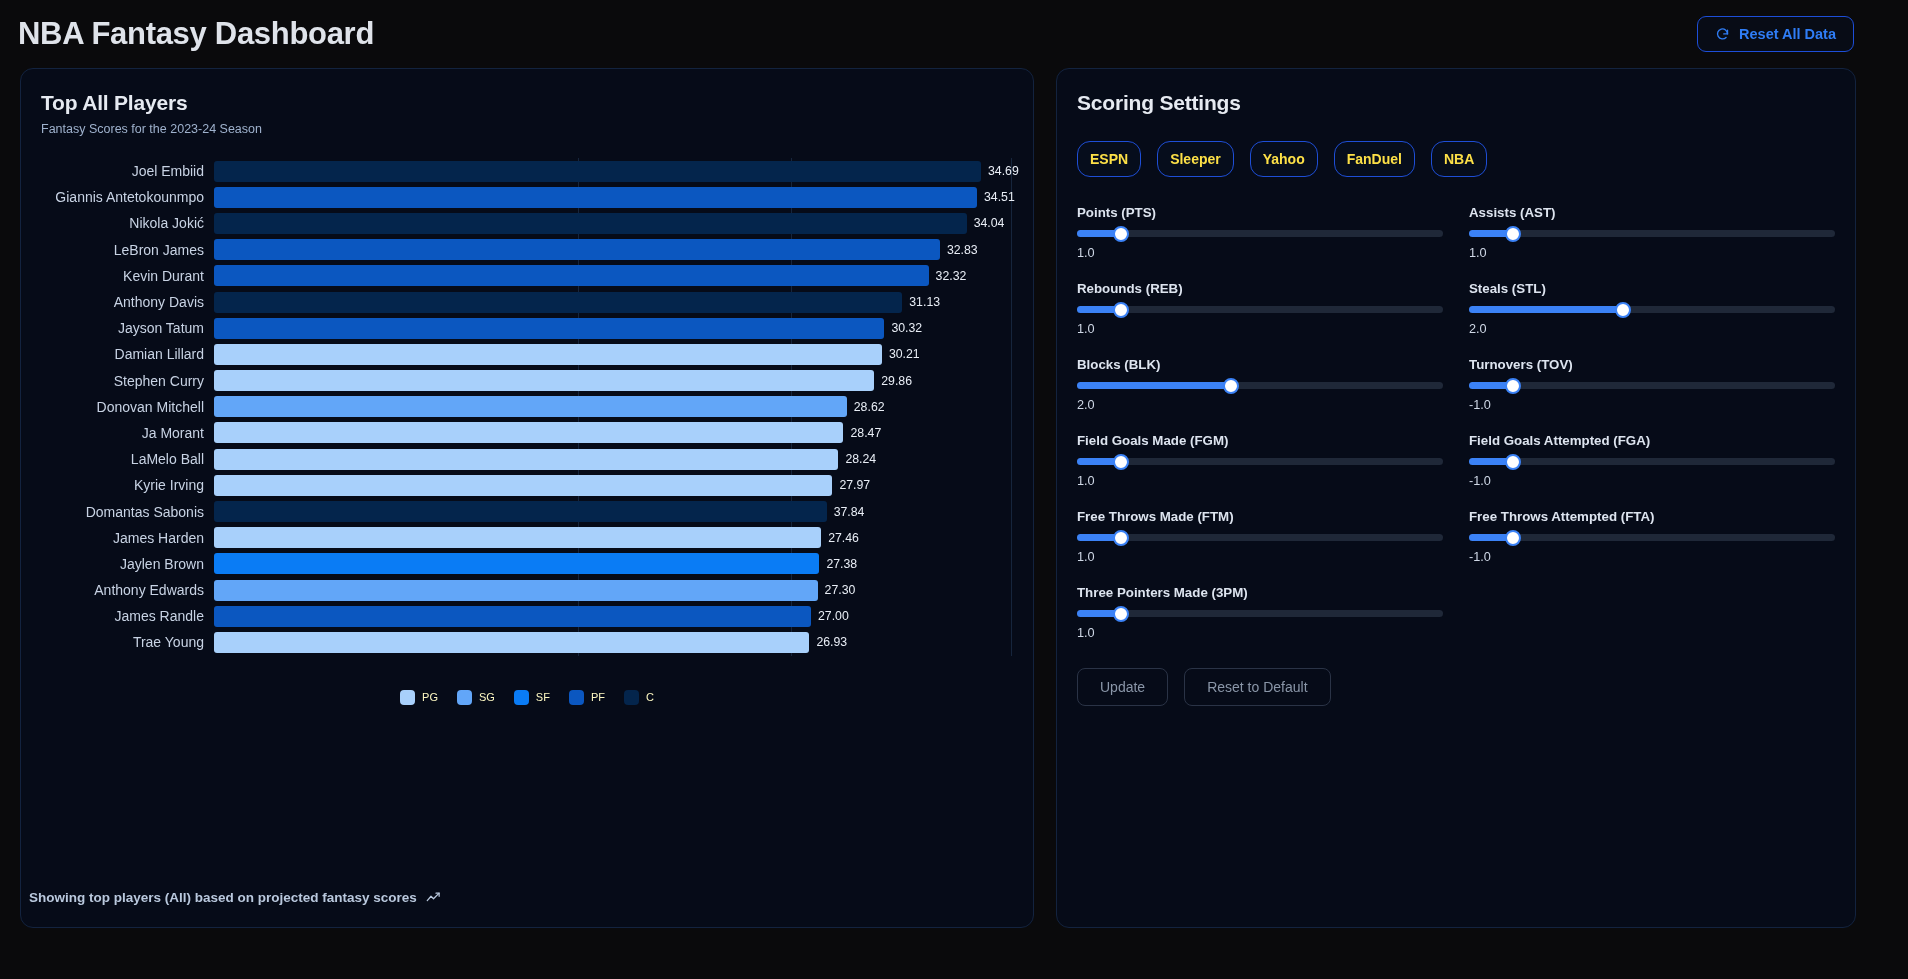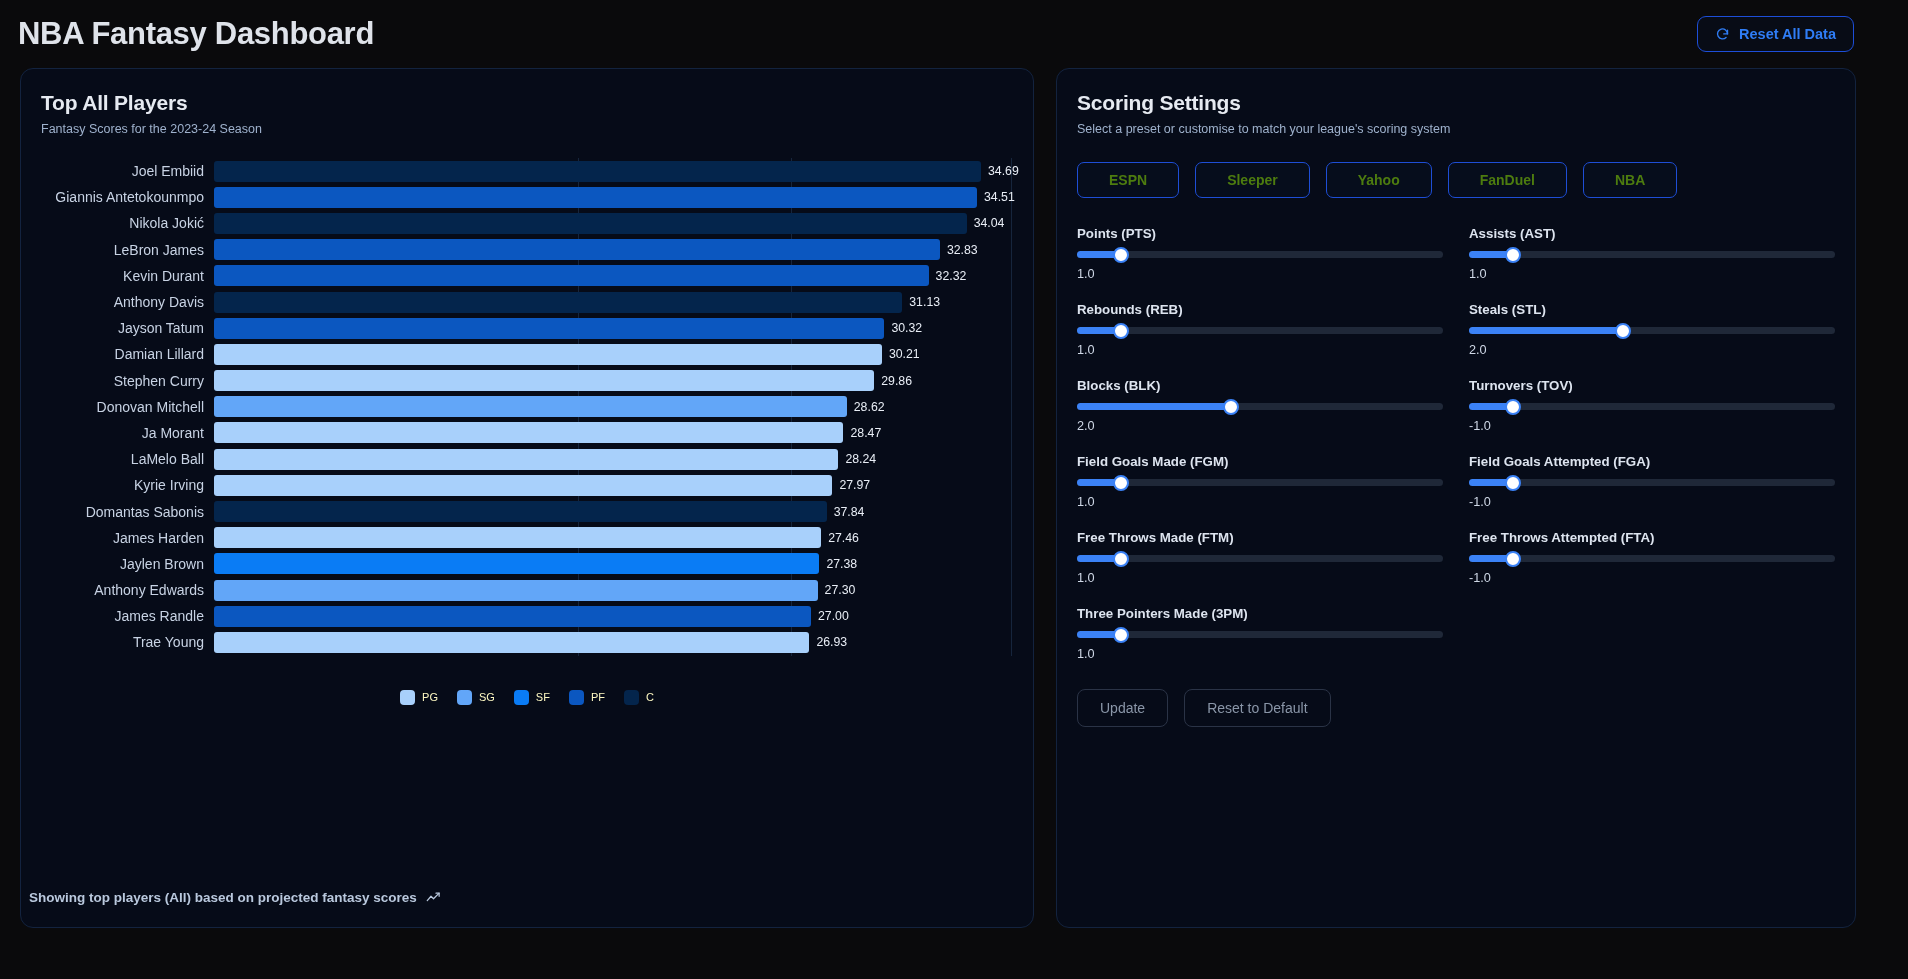--- a/index.html
+++ b/index.html
@@ -89,25 +89,25 @@
     position: absolute; left: 8px; bottom: 22px;
     display: flex; align-items: center; gap: 9px;
     font-size: 13.5px; font-weight: bold; color: #b9c8dd;
   }
   .trend-icon { display: flex; width: 15px; height: 13px; }
 
   
   .presets { display: flex; gap: 16px; margin: 26px 0 0 20px; }
   .preset-btn {
     border: 1px solid #1e4ed6;
-    border-radius: 7px;
+    border-radius: 13px;
     background: #060d1c;
-    color: #4d7c0f;
+    color: #fde047;
     font-size: 14px; font-weight: bold;
-    padding: 9px 31px;
+    padding: 9px 12px;
     cursor: pointer;
   }
 
   .sliders {
     margin: 28px 20px 0 20px;
     display: grid; grid-template-columns: 1fr 1fr; column-gap: 26px; row-gap: 21px;
   }
   .slider-block { }
   .slider-label { font-size: 13.3px; font-weight: bold; color: #dde4ef; margin-bottom: 10px; }
   .slider-track {
@@ -332,21 +332,20 @@
             <polyline points="2 15 8 8 12 12 21 3"></polyline>
             <polyline points="16 3 21 3 21 8"></polyline>
           </svg>
         </span>
       </div>
     </div>
 
     <div class="panel panel-right">
       <div class="panel-head">
         <div class="panel-title">Scoring Settings</div>
-        <div class="panel-sub">Select a preset or customise to match your league's scoring system</div>
       </div>
 
       <div class="presets" id="presets">
           <button class="preset-btn">ESPN</button>
           <button class="preset-btn">Sleeper</button>
           <button class="preset-btn">Yahoo</button>
           <button class="preset-btn">FanDuel</button>
           <button class="preset-btn">NBA</button>
         </div>
 

